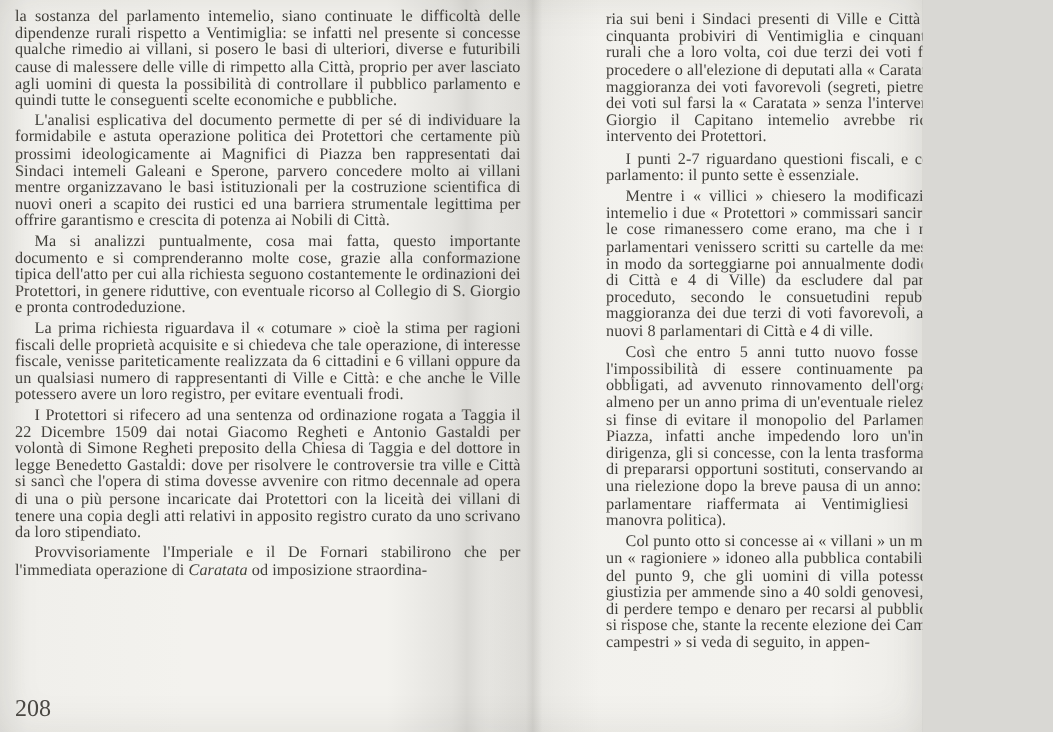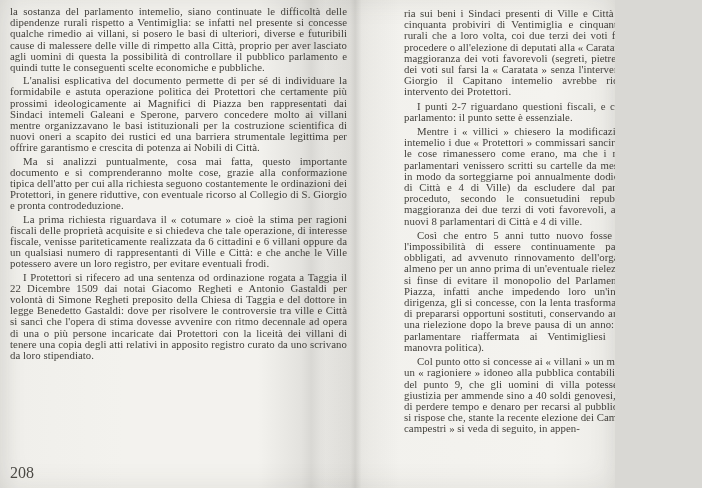--- a/index.html
+++ b/index.html
@@ -71,20 +71,21 @@
 <div class="scan">
 
   <div class="gutter"></div>
 
   <div class="page-text left-block">
     <p><span>la sostanza del parlamento intemelio, siano continuate le difficoltà delle dipendenze rurali rispetto a Ventimiglia: se infatti nel presente si concesse qualche rimedio ai villani, si posero le basi di ulteriori, diverse e futuribili cause di malessere delle ville di rimpetto alla Città, proprio per aver lasciato agli uomini di questa la possibilità di controllare il pubblico parlamento e quindi tutte le conseguenti scelte economiche e pubbliche.</span></p>
     <p class="p-indent"><span>L'analisi esplicativa del documento permette di per sé di individuare la formidabile e astuta operazione politica dei Protettori che certamente più prossimi ideologicamente ai Magnifici di Piazza ben rappresentati dai Sindaci intemeli Galeani e Sperone, parvero concedere molto ai villani mentre organizzavano le basi istituzionali per la costruzione scientifica di nuovi oneri a scapito dei rustici ed una barriera strumentale legittima per offrire garantismo e crescita di potenza ai Nobili di Città.</span></p>
     <p class="p-indent"><span>Ma si analizzi puntualmente, cosa mai fatta, questo importante documento e si comprenderanno molte cose, grazie alla conformazione tipica dell'atto per cui alla richiesta seguono costantemente le ordinazioni dei Protettori, in genere riduttive, con eventuale ricorso al Collegio di S. Giorgio e pronta controdeduzione.</span></p>
     <p class="p-indent"><span>La prima richiesta riguardava il « cotumare » cioè la stima per ragioni fiscali delle proprietà acquisite e si chiedeva che tale operazione, di interesse fiscale, venisse pariteticamente realizzata da 6 cittadini e 6 villani oppure da un qualsiasi numero di rappresentanti di Ville e Città: e che anche le Ville potessero avere un loro registro, per evitare eventuali frodi.</span></p>
     <p class="p-indent"><span>I Protettori si rifecero ad una sentenza od ordinazione rogata a Taggia il 22 Dicembre 1509 dai notai Giacomo Regheti e Antonio Gastaldi per volontà di Simone Regheti preposito della Chiesa di Taggia e del dottore in legge Benedetto Gastaldi: dove per risolvere le controversie tra ville e Città si sancì che l'opera di stima dovesse avvenire con ritmo decennale ad opera di una o più persone incaricate dai Protettori con la liceità dei villani di tenere una copia degli atti relativi in apposito registro curato da uno scrivano da loro stipendiato.</span></p>
+    <p class="p-indent"><span>Provvisoriamente l'Imperiale e il De Fornari stabilirono che per l'immediata operazione di </span><span style="font-style: italic;">Caratata</span><span> od imposizione straordina-</span></p>
   </div>
 
   <div class="page-text right-block">
     <p><span>ria sui beni i Sindaci presenti di Ville e Città dovessero scegliere cinquanta probiviri di Ventimiglia e cinquanta delle dipendenze rurali che a loro volta, coi due terzi dei voti favorevoli, potessero procedere o all'elezione di deputati alla « Caratata »; in assenza della maggioranza dei voti favorevoli (segreti, pietre bianche) o a parità dei voti sul farsi la « Caratata » senza l'intervento di Ufficiali di S. Giorgio il Capitano intemelio avrebbe richiesto l'immediato intervento dei Protettori.</span></p>
     <p class="p-indent"><span>I punti 2-7 riguardano questioni fiscali, e come visto la vita di parlamento: il punto sette è essenziale.</span></p>
     <p class="p-indent"><span>Mentre i « villici » chiesero la modificazione del Parlamento intemelio i due « Protettori » commissari sancirono che al momento le cose rimanessero come erano, ma che i nomi dei 60 vecchi parlamentari venissero scritti su cartelle da mescolarsi in un sacco, in modo da sorteggiarne poi annualmente dodici (otto parlamentari di Città e 4 di Ville) da escludere dal parlamento dopo aver proceduto, secondo le consuetudini repubblicane e con la maggioranza dei due terzi di voti favorevoli, alla loro surroga con nuovi 8 parlamentari di Città e 4 di ville.</span></p>
     <p class="p-indent"><span>Così che entro 5 anni tutto nuovo fosse il Parlamento, con l'impossibilità di essere continuamente parlamentari essendo obbligati, ad avvenuto rinnovamento dell'organo, a soprassedere almeno per un anno prima di un'eventuale rielezione (evidentemente si finse di evitare il monopolio del Parlamento agli oligarchi di Piazza, infatti anche impedendo loro un'ininterrotta opera di dirigenza, gli si concesse, con la lenta trasformazione, tutto il tempo di prepararsi opportuni sostituti, conservando anche la possibilità di una rielezione dopo la breve pausa di un anno: del resto la potenza parlamentare riaffermata ai Ventimigliesi garantiva qualsiasi manovra politica).</span></p>
     <p class="p-indent"><span>Col punto otto si concesse ai « villani » un maestro razionale cioè un « ragioniere » idoneo alla pubblica contabilità; ma alla richiesta, del punto 9, che gli uomini di villa potessero amministrare la giustizia per ammende sino a 40 soldi genovesi, impedendo ai rurali di perdere tempo e denaro per recarsi al pubblico Palazzo intemelio si rispose che, stante la recente elezione dei Campari (sulle « guardie campestri » si veda di seguito, in appen-</span></p>
   </div>
 

